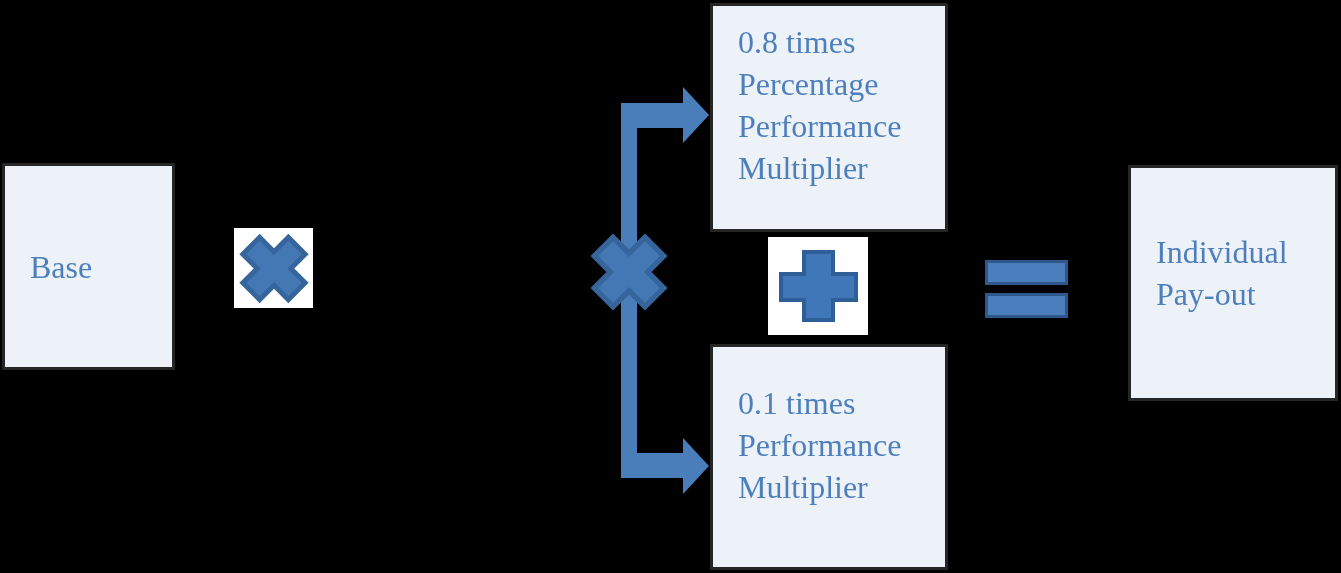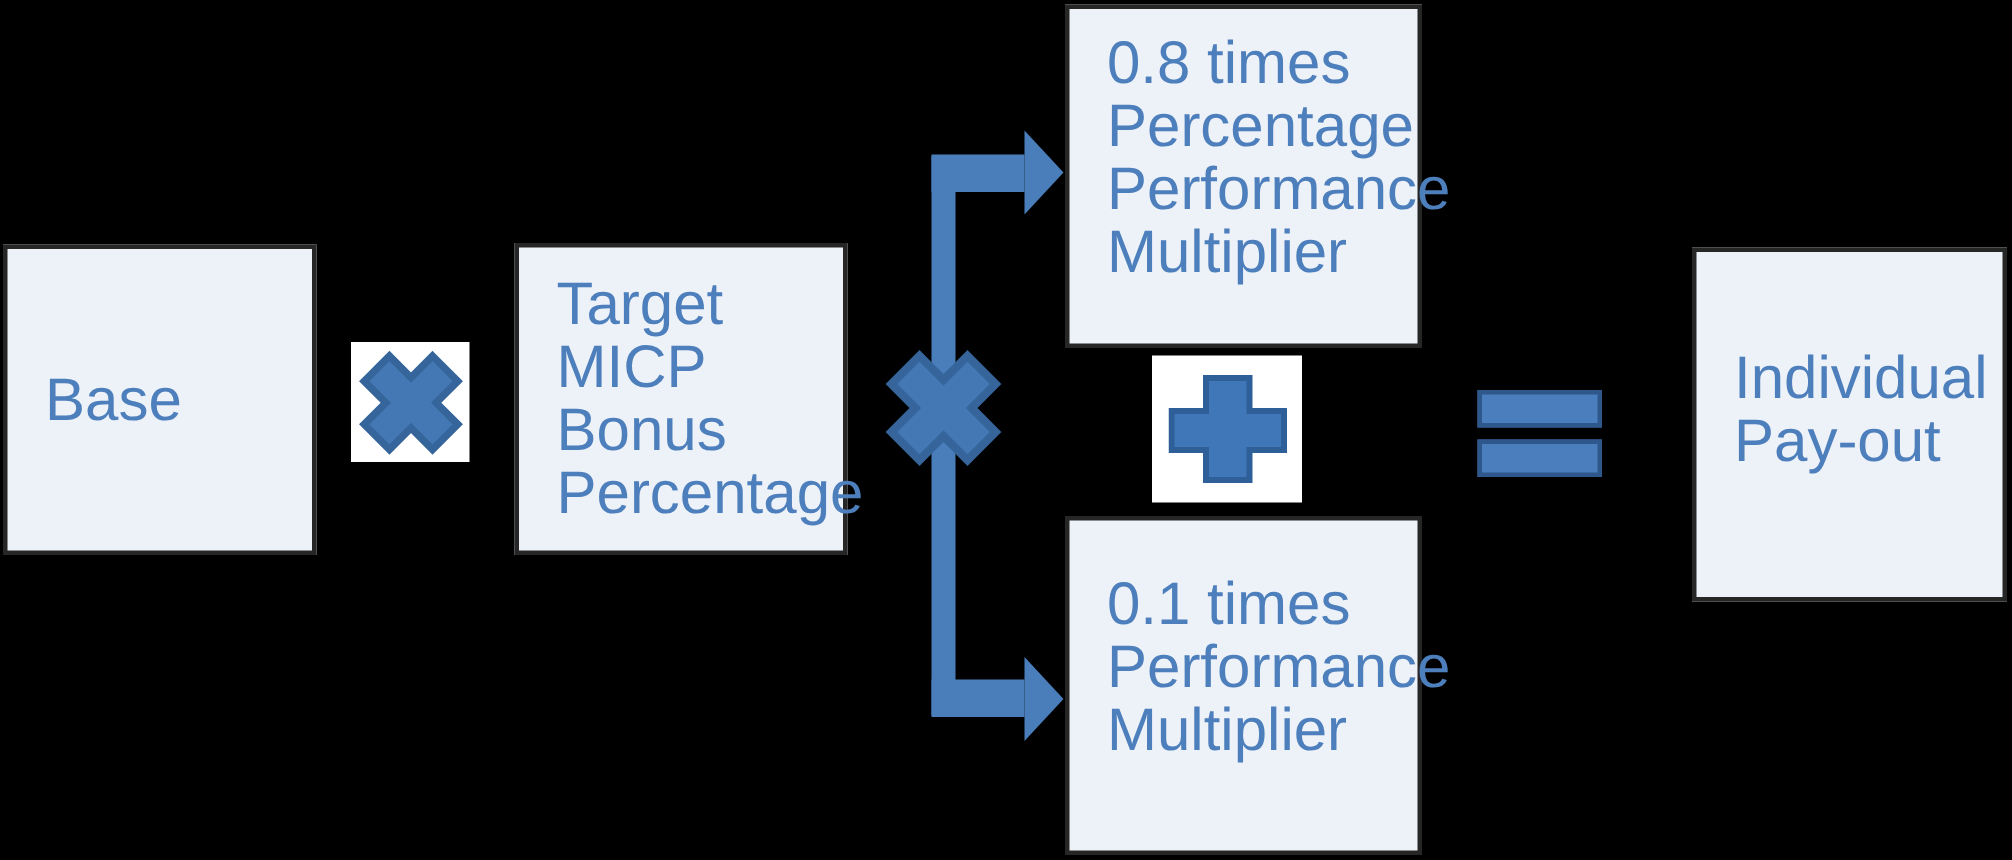--- a/index.html
+++ b/index.html
@@ -27,23 +27,24 @@
     border: 3px solid var(--box-border);
     box-sizing: border-box;
     display: flex;
     flex-direction: column;
     justify-content: center;
     padding-left: 25px;
   }
   .tline {
     height: 42px;
     line-height: 42px;
-    font-size: 40px;
+    font-size: 32px;
     color: var(--text-blue);
     white-space: nowrap;
+    font-family: Liberation Serif, serif;
   }
   .op-square {
     position: absolute;
     background: var(--white);
     display: flex;
     align-items: center;
     justify-content: center;
   }
   .cross-svg, .plus-svg { display: block; }
   .cross-svg polygon { fill: var(--shape-fill); stroke: var(--shape-stroke); stroke-width: 7; }
@@ -67,36 +68,30 @@
     box-sizing: border-box;
     background: #4b7ebc;
     border: 3px solid #2e578c;
   }
 </style>
 </head>
 <body>
 
 <div class="canvas">
 
-  <div class="box" style="left:2px; top:163px; width:209px; height:207px;">
+  <div class="box" style="left:2px; top:163px; width:173px; height:207px;">
     <div class="tline">Base</div>
   </div>
 
   <div class="op-square" style="left:234px; top:228px; width:79px; height:80px;">
     <svg class="cross-svg" width="70" height="71" viewBox="0 0 100 100">
       <polygon points="33,4 67,4 67,33 96,33 96,67 67,67 67,96 33,96 33,67 4,67 4,33 33,33" transform="rotate(45 50 50)"></polygon>
     </svg>
   </div>
 
-  <div class="box" style="left:343px; top:162px; width:222px; height:208px;">
-    <div class="tline">Target</div>
-    <div class="tline">MICP</div>
-    <div class="tline">Bonus</div>
-    <div class="tline">Percentage</div>
-  </div>
 
   <div class="vline" style="left:621px; top:104px; width:16px; height:373px;"></div>
   <div class="harm" style="left:621px; top:103px; width:62px; height:25px;"></div>
   <div class="tri" style="left:683px; top:87px;"></div>
   <div class="harm" style="left:621px; top:453px; width:62px; height:25px;"></div>
   <div class="tri" style="left:683px; top:438px;"></div>
 
   <svg class="cross-svg" style="position:absolute; left:590px; top:231px;" width="78" height="82" viewBox="0 0 100 100">
     <polygon points="33,4 67,4 67,33 96,33 96,67 67,67 67,96 33,96 33,67 4,67 4,33 33,33" transform="rotate(45 50 50)"></polygon>
   </svg>

